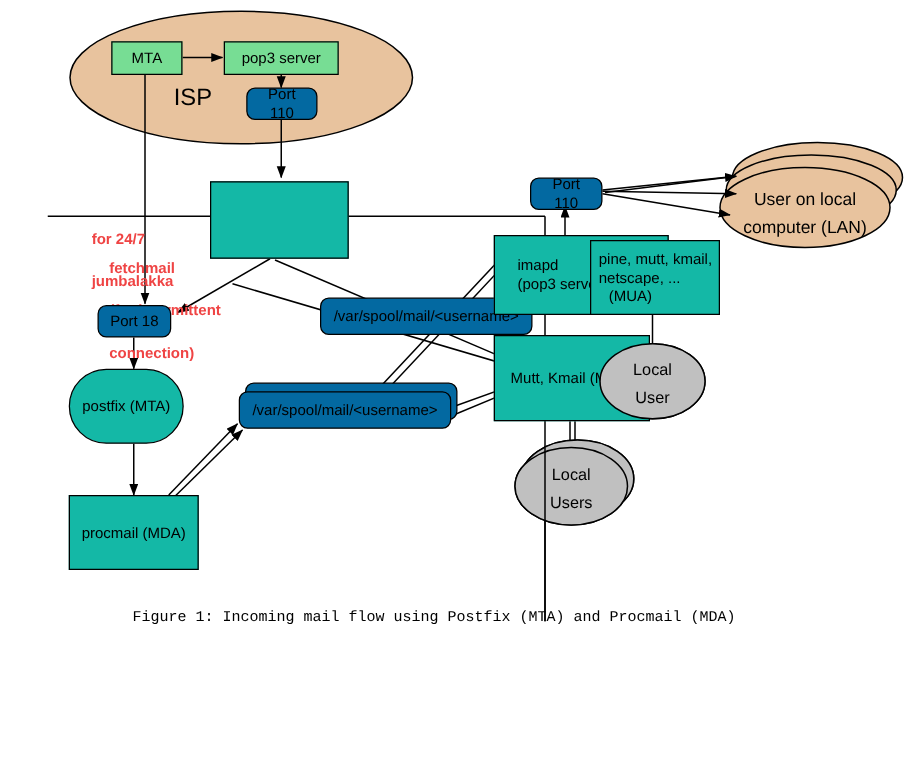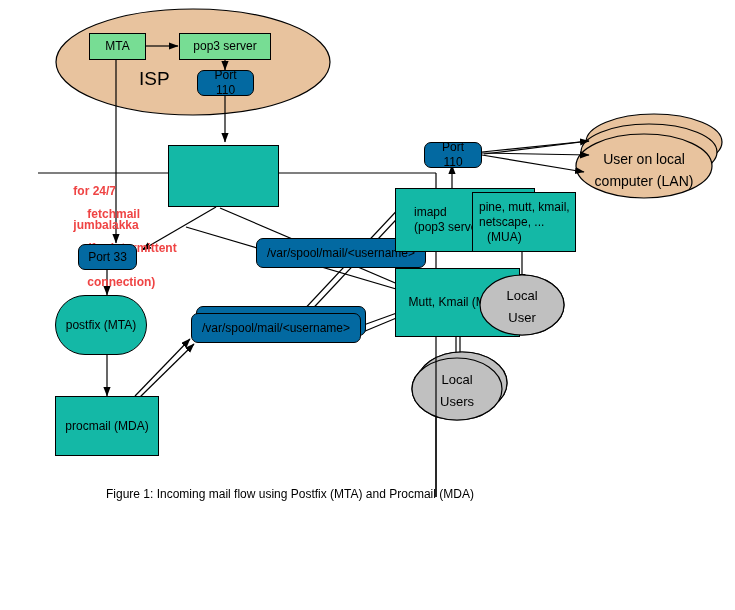--- a/index.html
+++ b/index.html
@@ -123,21 +123,21 @@
     <span>jumbalakka</span>
   </div>
 
   <div class="plain-text" style="left:36px;top:189px;">
     <span>fetchmail</span><br>
     <span>(for intermittent</span><br>
     <span>connection)</span>
   </div>
 
   <div class="node rounded" style="left:40px;top:244px;width:59px;height:26px;">
-    <span>Port 33</span>
+    <span>Port 18</span>
   </div>
 
   <div class="node yellow" style="left:17px;top:295px;width:92px;height:60px;border-radius:30px;">
     <span>postfix (MTA)</span>
   </div>
 
   <div class="node yellow" style="left:17px;top:396px;width:104px;height:60px;">
     <span>procmail (MDA)</span>
   </div>
 
@@ -189,18 +189,18 @@
     <span>Local</span><br>
     <span>User</span>
   </div>
 
   <div style="position:absolute;left:387px;top:369px;width:64px;text-align:center;
               font-size:13px;line-height:22px;">
     <span>Local</span><br>
     <span>Users</span>
   </div>
 
-  <div class="cap" style="left:68px;top:487px;">
+  <div class="cap" style="left:68px;top:487px;font-family:Liberation Mono, monospace;">
     <span>Figure 1: Incoming mail flow using Postfix (MTA) and Procmail (MDA)</span>
   </div>
 
 
 </div>
 
 </body></html>

